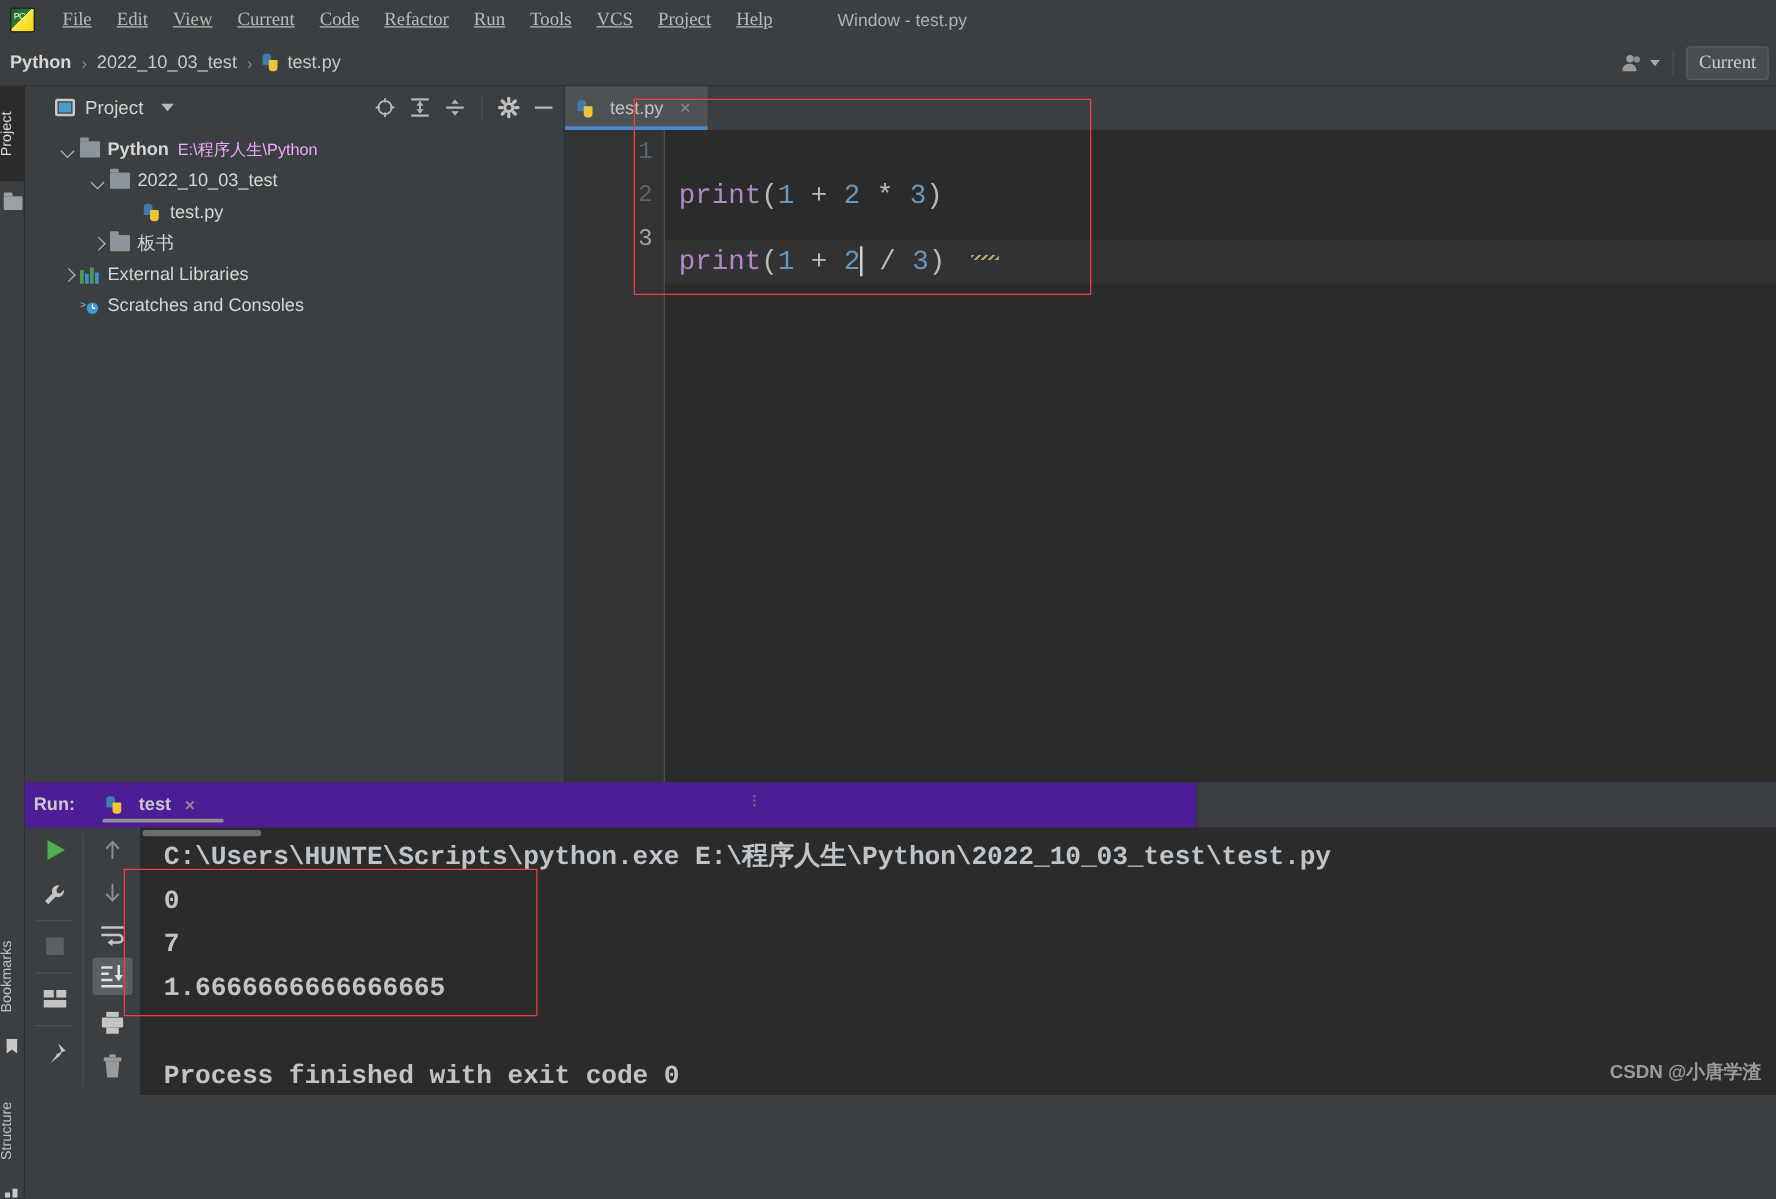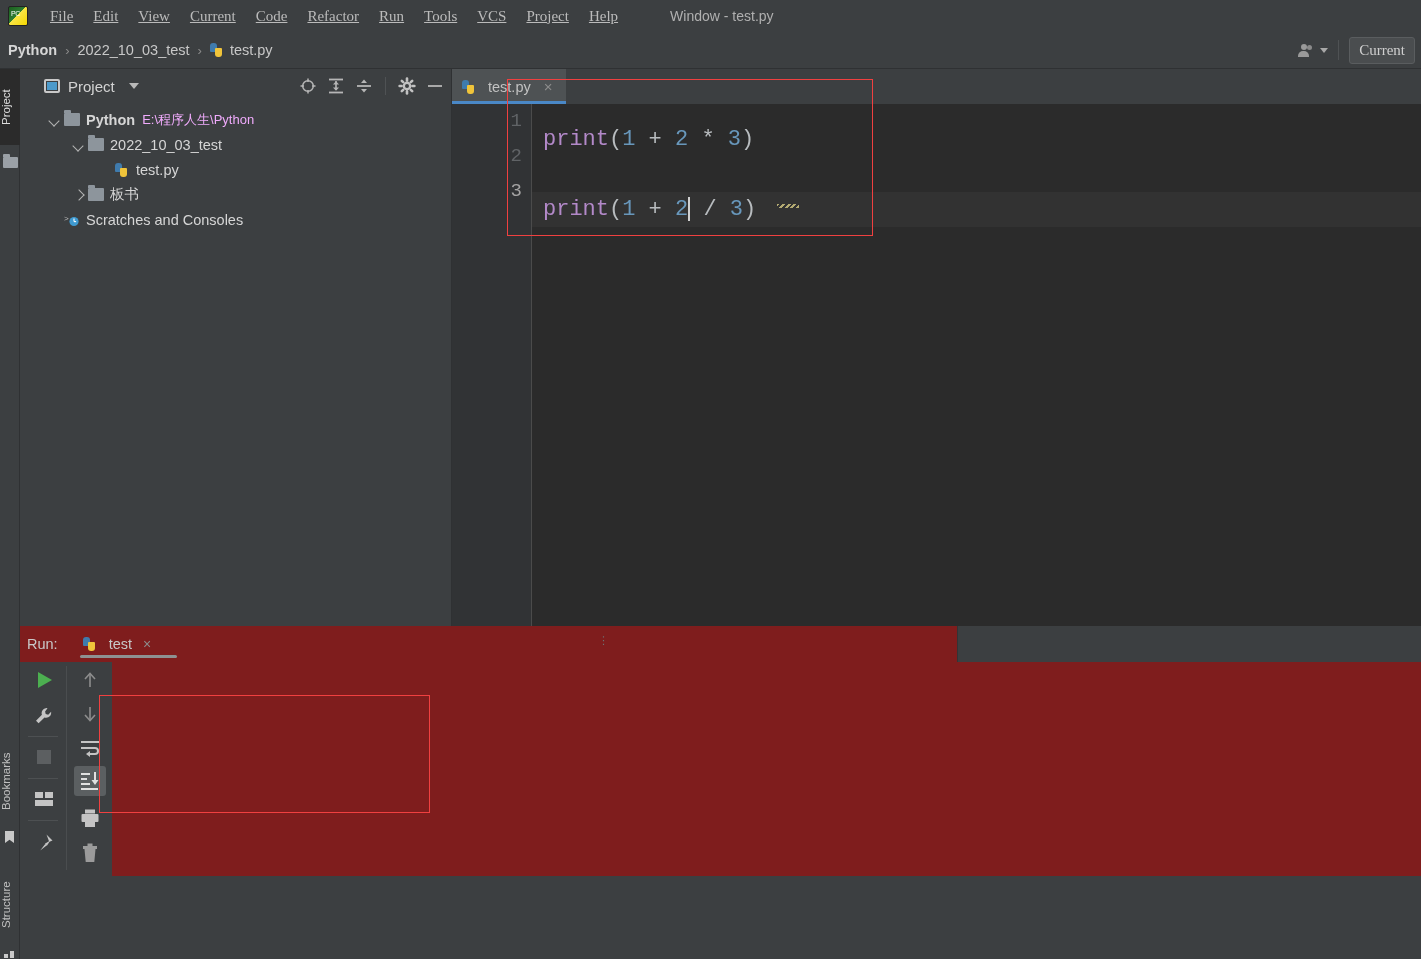--- a/index.html
+++ b/index.html
@@ -185,21 +185,21 @@
   .caretbar { display:inline-block; width:2px; height:24px; background:#d0d0d0; vertical-align:middle; }
   .squig {
     position:absolute; height:4px; width:22px;
     background: repeating-linear-gradient(135deg,#b3aa72 0 2px, transparent 2px 4px);
   }
 
   
   .redbox { position:absolute; border:1.6px solid #f04040; pointer-events:none; }
 
   
-  .runpanel { position:absolute; left:20px; top:626px; right:0; bottom:0; background:#7f1d1d; }
+  .runpanel { position:absolute; left:20px; top:626px; right:0; bottom:0; background:#4c1d95;font-weight:bold; }
   .run-header { position:absolute; left:0; top:0; width:937px; height:36px; display:flex; align-items:center; }
   .run-label { color:#c8c8c8; font-size:14.5px; margin-left:7px; font-family:"Liberation Sans", sans-serif; }
   .run-tab { display:flex; align-items:center; margin-left:25px; position:relative; height:36px; }
   .run-tab .rt-name { color:#c8c8c8; font-size:14.5px; margin-left:6px; font-family:"Liberation Sans", sans-serif; }
   .run-tab .rt-x { color:#8d8d8d; font-size:14px; margin-left:11px; }
   .run-tab-underline { position:absolute; left:-3px; bottom:4px; width:97px; height:3px; background:#8e9192; border-radius:2px; }
   .run-header-rest { position:absolute; left:937px; top:0; right:0; height:36px; background:#3c3f41; border-left:1px solid #323436; }
   .run-toolbar-bg { position:absolute; left:0; top:36px; width:92px; bottom:0; background:#3c3f41; }
   .tb-col { position:absolute; top:0; width:46px; height:100%; }
   .tbsep { position:absolute; left:8px; width:30px; height:1px; background:#4d5052; }
@@ -359,20 +359,30 @@
           </span>
         <span>test.py</span>
       </div>
 
       <div class="trow" style="padding-left:52px;">
         <span class="arrow right"></span>
         <span class="fico"></span>
         <span>板书</span>
       </div>
 
+      <div class="trow" style="padding-left:28px;">
+        <span class="arrow right"></span>
+        <span class="lib-ico">
+          <i style="height:11px;background:#4a9c4a;"></i>
+          <i style="height:8px;background:#3f8fd0;"></i>
+          <i style="height:13px;background:#4a9c4a;"></i>
+          <i style="height:9px;background:#3f8fd0;"></i>
+        </span>
+        <span>External Libraries</span>
+      </div>
 
       <div class="trow" style="padding-left:44px;">
         <span class="scr-ico">
           <svg width="16" height="14" viewBox="0 0 16 14">
             <text x="0" y="8" font-size="8" fill="#bdbdbd" font-family="Liberation Mono, monospace">&gt;</text>
             <circle cx="10" cy="8.5" r="4.6" fill="#3f9ad0"></circle>
             <line x1="10" y1="5.6" x2="10" y2="8.6" stroke="#fff" stroke-width="1.1"></line>
             <line x1="10" y1="8.6" x2="12.1" y2="8.6" stroke="#fff" stroke-width="1.1"></line>
           </svg>
         </span>
@@ -396,21 +406,21 @@
 
     <div class="code-wrap">
       <div class="gutter">
         <div class="lnum" style="top:6px;">1</div>
         <div class="lnum" style="top:41px;">2</div>
         <div class="lnum cur" style="top:76px;">3</div>
       </div>
       <div class="gut-split"></div>
 
       <div class="code-lines">
-        <div class="cline" style="top:18px;align-items:center;">
+        <div class="cline" style="top:35px;align-items:center;">
           <span class="ctext"><span class="kw">print</span><span class="plain">(</span><span class="num">1</span><span class="plain"> + </span><span class="num">2</span><span class="plain"> * </span><span class="num">3</span><span class="plain">)</span></span>
         </div>
         <div class="cline hl" style="top:70px;margin-top:18px;">
           <span class="ctext"><span class="kw">print</span><span class="plain">(</span><span class="num">1</span><span class="plain"> + </span><span class="num">2</span><span class="caretbar"></span><span class="plain"> / </span><span class="num">3</span><span class="plain">)</span></span>
         </div>
         <div class="squig" style="left:245px; top:100px;"></div>
       </div>
 
     </div>
   </div>
@@ -511,17 +521,26 @@
         <span class="ic" style="position:absolute;left:13px;top:180px;width:20px;height:22px;">
           <svg width="20" height="22" viewBox="0 0 20 22">
             <rect x="3" y="4" width="14" height="3" fill="#9b9b9b"></rect>
             <path d="M4.5 7h11l-1.2 13H5.7z" fill="#9b9b9b"></path>
             <rect x="7.5" y="1.5" width="5" height="2.5" fill="#9b9b9b"></rect>
           </svg>
         </span>
       </div>
     </div>
 
+    <div class="console">
+      <div class="cons-line" style="top:8px;">C:\Users\HUNTE\Scripts\python.exe E:\程序人生\Python\2022_10_03_test\test.py</div>
+      <div class="cons-line" style="top:48px;">0</div>
+      <div class="cons-line" style="top:83px;">7</div>
+      <div class="cons-line" style="top:118px;">1.6666666666666665</div>
+      <div class="cons-line" style="top:188px;">Process finished with exit code 0</div>
+      <div class="scroll-nub" style="left:2px; top:2px; width:95px; height:5px;"></div>
+      <div class="watermark">CSDN @小唐学渣</div>
+    </div>
   </div>
 
   <div class="redbox" style="left:99px; top:695px; width:331px; height:118px;"></div>
 
 </div>
 
 </body></html>

